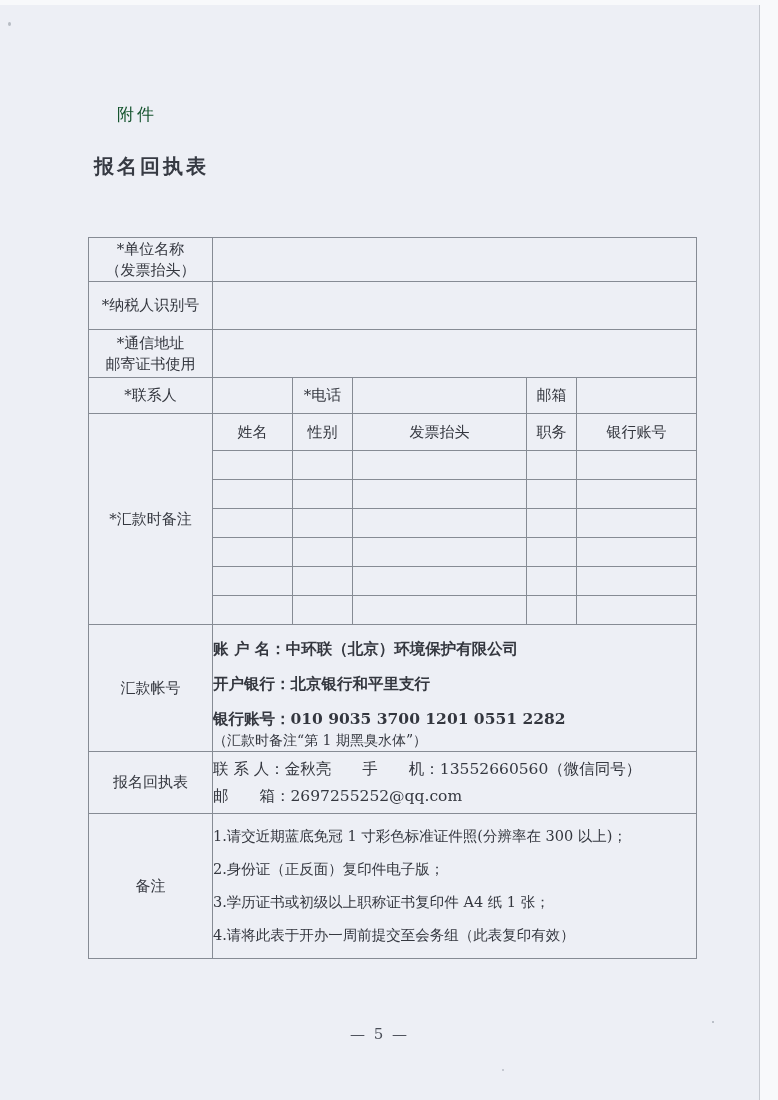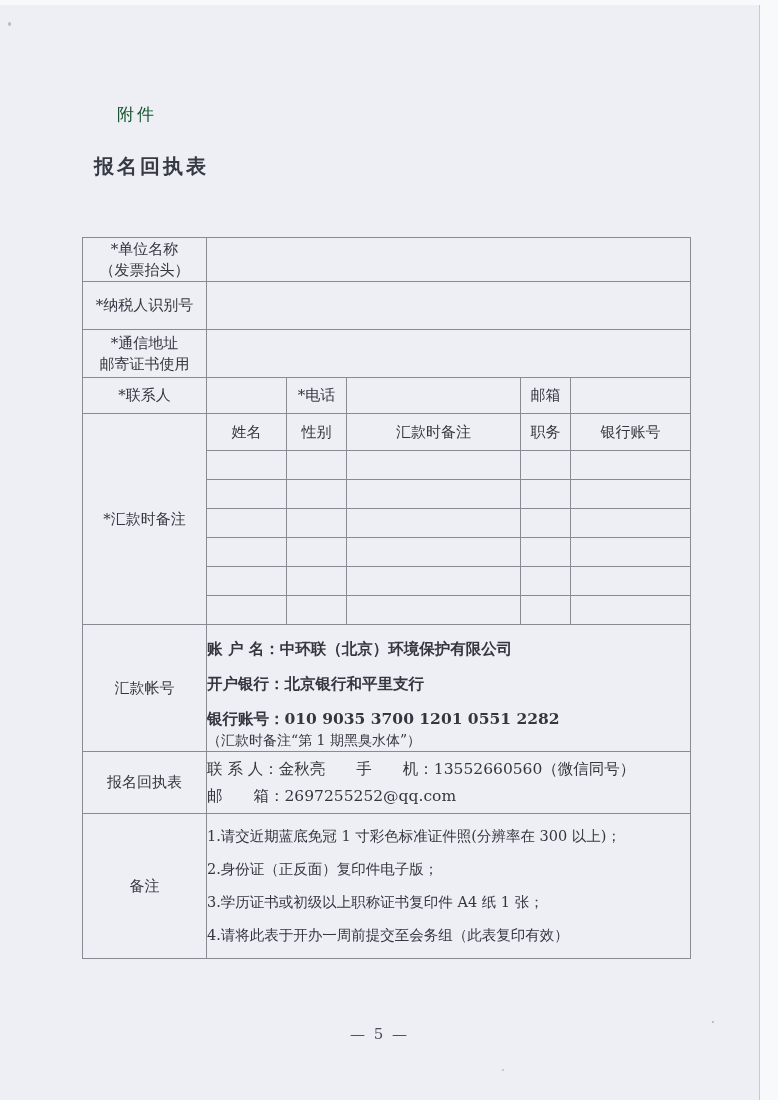--- a/index.html
+++ b/index.html
@@ -17,21 +17,21 @@
   .attachment{
     position:absolute;left:117px;top:98px;
     font-size:17px;letter-spacing:3px;color:#14532d;
   }
   .title{
     position:absolute;left:94px;top:148px;width:608px;
     font-size:20px;font-weight:700;letter-spacing:3px;
     font-family:"DejaVu Sans","Liberation Sans",sans-serif;color:#363a43;
   }
   table.form{
-    position:absolute;left:82px;top:232px;width:608px;
+    position:absolute;left:88px;top:232px;width:608px;
     border-collapse:collapse;table-layout:fixed;
   }
   table.form td{
     border:1px solid #868b94;
     vertical-align:middle;
     font-size:15px;color:#34373f;
     padding:0;
     overflow:hidden;
   }
   td.lbl{text-align:center;line-height:21px;}
@@ -107,21 +107,21 @@
       <td class="center">*电话</td>
       <td></td>
       <td class="center">邮箱</td>
       <td></td>
     </tr>
 
     <tr class="r-phead">
       <td class="lbl" rowspan="7">*汇款时备注</td>
       <td class="center">姓名</td>
       <td class="center">性别</td>
-      <td class="center">汇款时备注</td>
+      <td class="center">发票抬头</td>
       <td class="center">职务</td>
       <td class="center">银行账号</td>
     </tr>
 
     <tr class="r-pempty">
       <td></td>
           <td></td>
           <td></td>
           <td></td>
           <td></td>

